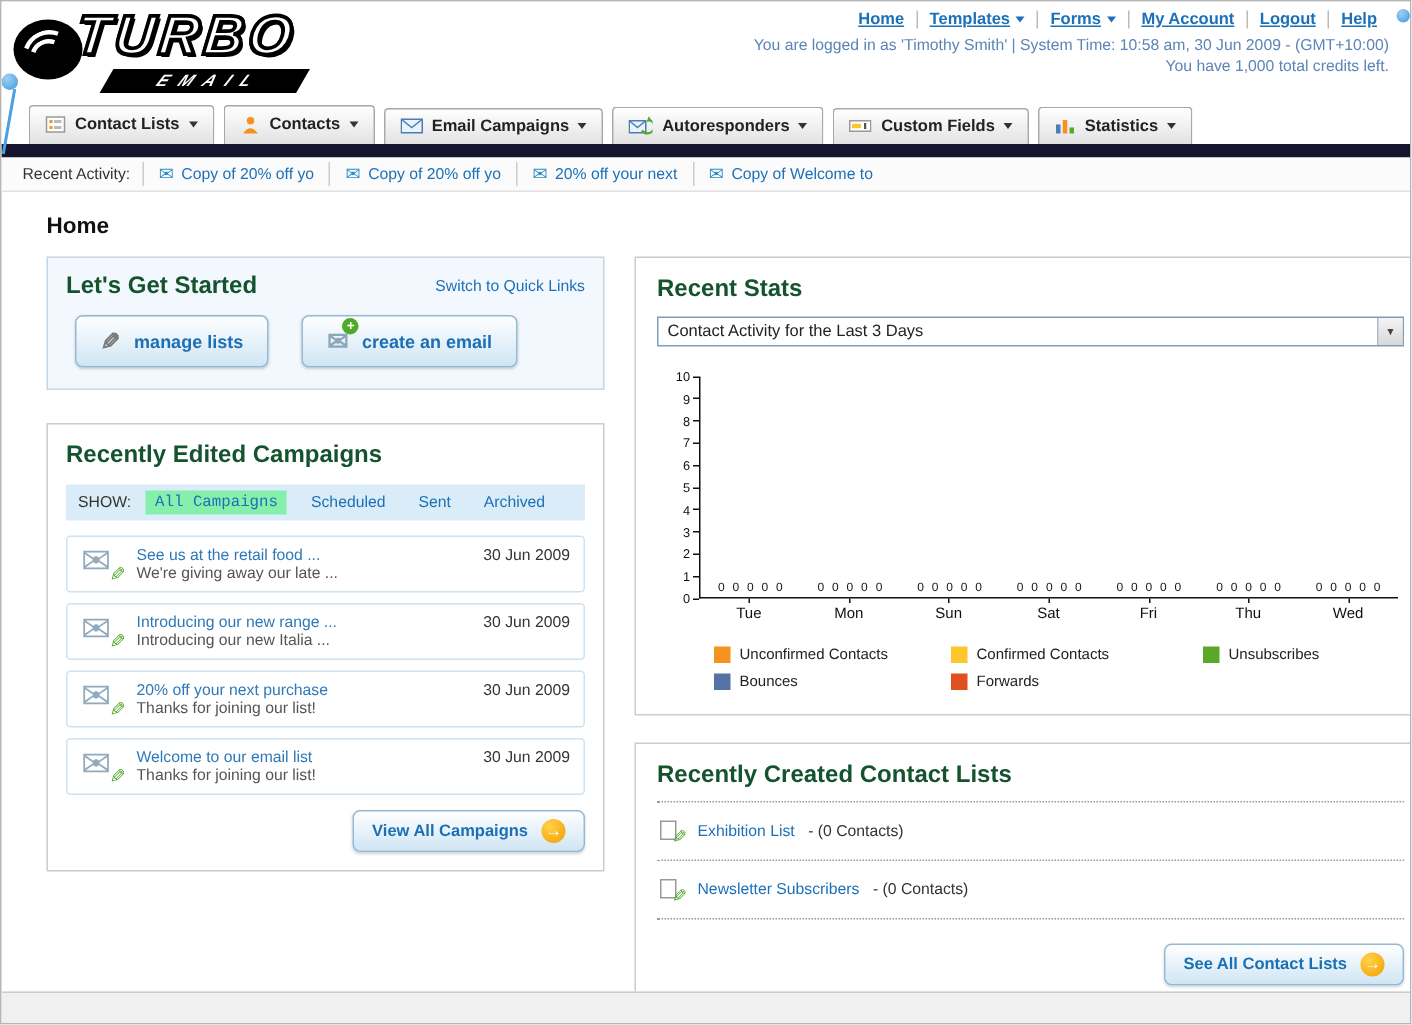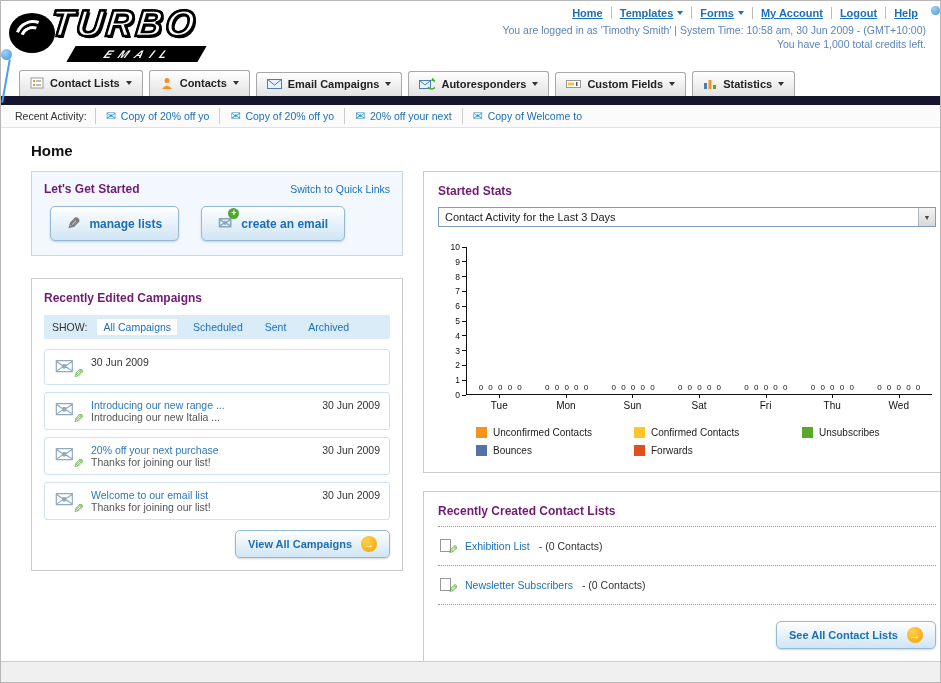--- a/index.html
+++ b/index.html
@@ -39,36 +39,36 @@
   
   .main { padding:8px 30px 0; }
   .page-title { font-size:15px; font-weight:bold; color:#111; margin:6px 0 12px; }
   .cols { display:flex; gap:20px; align-items:flex-start; }
   .col-left { width:372px; flex:none; }
   .col-right { flex:1; }
 
   
   .gs-panel { border:1px solid #c6d7e4; background:#f2f8fd; padding:10px 12px 14px; margin-bottom:22px; }
   .gs-head { display:flex; justify-content:space-between; align-items:center; margin-bottom:10px; }
-  .panel-title { font-weight:bold; font-size:12px; color:#701a75; }
+  .panel-title { font-weight:bold; font-size:16px; color:#14532d; }
   .link { color:#1c70b8; font-size:10.5px; cursor:pointer; }
   .gs-buttons { display:flex; gap:22px; padding-left:6px; }
   .blue-btn { display:inline-flex; align-items:center; gap:9px; background:linear-gradient(#ffffff,#cfe5f4); border:1px solid #93b9d4; border-radius:5px; padding:6px 16px; color:#1b6fb5; font-weight:bold; font-size:12px; cursor:pointer; box-shadow:0 1px 2px rgba(0,0,0,0.18); }
   .pencil-gray { color:#7a7a7a; font-size:16px; transform:scaleX(-1); display:inline-block; }
   .env-plus { position:relative; display:inline-block; }
   .env-plus .env { color:#8aa7bb; font-size:17px; }
   .plus-badge { position:absolute; right:-7px; top:-5px; background:#4faa2a; color:#fff; border-radius:50%; width:11px; height:11px; font-size:9px; line-height:11px; text-align:center; font-weight:bold; }
 
   
   .camp-panel { border:1px solid #ccc; padding:12px; background:#fff; }
   .camp-panel .panel-title { margin-bottom:10px; }
   .show-bar { background:#d9ecf8; display:flex; align-items:center; gap:10px; padding:4px 8px; font-size:10.5px; margin-bottom:10px; }
   .show-label { font-weight:normal; color:#333; }
   .show-tab { color:#1c70b8; cursor:pointer; padding:2px 6px; }
-  .show-tab.selected { background:#ffffff; }
+  .show-tab.selected { background:#86efac;font-family:Liberation Mono, monospace; }
   .camp-item { border:1px solid #cfe2f0; border-radius:3px; padding:6px 9px; display:flex; gap:9px; margin-bottom:7px; background:#fff; cursor:pointer; }
   .env-ico { position:relative; width:28px; flex:none; }
   .env-ico .env { font-size:24px; color:#90abbf; line-height:22px; }
   .env-ico .pn { position:absolute; right:-2px; bottom:-3px; color:#4faa2a; font-size:13px; transform:scaleX(-1); }
   .camp-text { flex:1; }
   .camp-name { color:#2e79b8; font-size:10.5px; margin-bottom:3px; cursor:pointer; }
   .camp-sub { color:#555; font-size:10.5px; }
   .camp-date { color:#333; font-size:10.5px; white-space:nowrap; }
   .camp-footer { text-align:right; margin-top:10px; }
   .btn-sm { font-size:11px; padding:5px 12px; }
@@ -259,20 +259,21 @@
           <div class="show-bar">
             <span class="show-label">SHOW:</span>
             <span class="show-tab selected">All Campaigns</span>
             <span class="show-tab">Scheduled</span>
             <span class="show-tab">Sent</span>
             <span class="show-tab">Archived</span>
           </div>
 
           <div class="camp-item">
             <span class="env-ico"><span class="env">✉</span><span class="pn">✎</span></span>
+            <span class="camp-text"><span class="camp-name">See us at the retail food ...</span><br><span class="camp-sub">We're giving away our late ...</span></span>
             <span class="camp-date">30 Jun 2009</span>
           </div>
           <div class="camp-item">
             <span class="env-ico"><span class="env">✉</span><span class="pn">✎</span></span>
             <span class="camp-text"><span class="camp-name">Introducing our new range ...</span><br><span class="camp-sub">Introducing our new Italia ...</span></span>
             <span class="camp-date">30 Jun 2009</span>
           </div>
           <div class="camp-item">
             <span class="env-ico"><span class="env">✉</span><span class="pn">✎</span></span>
             <span class="camp-text"><span class="camp-name">20% off your next purchase</span><br><span class="camp-sub">Thanks for joining our list!</span></span>
@@ -289,21 +290,21 @@
               <span>View All Campaigns</span>
               <span class="orange-arrow">→</span>
             </button>
           </div>
         </div>
       </div>
 
       <div class="col-right">
 
         <div class="stats-panel">
-          <div class="panel-title">Started Stats</div>
+          <div class="panel-title">Recent Stats</div>
           <div class="select-box">
             <span>Contact Activity for the Last 3 Days</span>
             <span class="select-arrow-btn">▼</span>
           </div>
           <div class="chart-wrap">
             <div class="chart">
               <div class="chart-y">
                   <div class="ytick" style="top: 0%;">
                     <span>10</span>
                     <span class="dash"></span>

